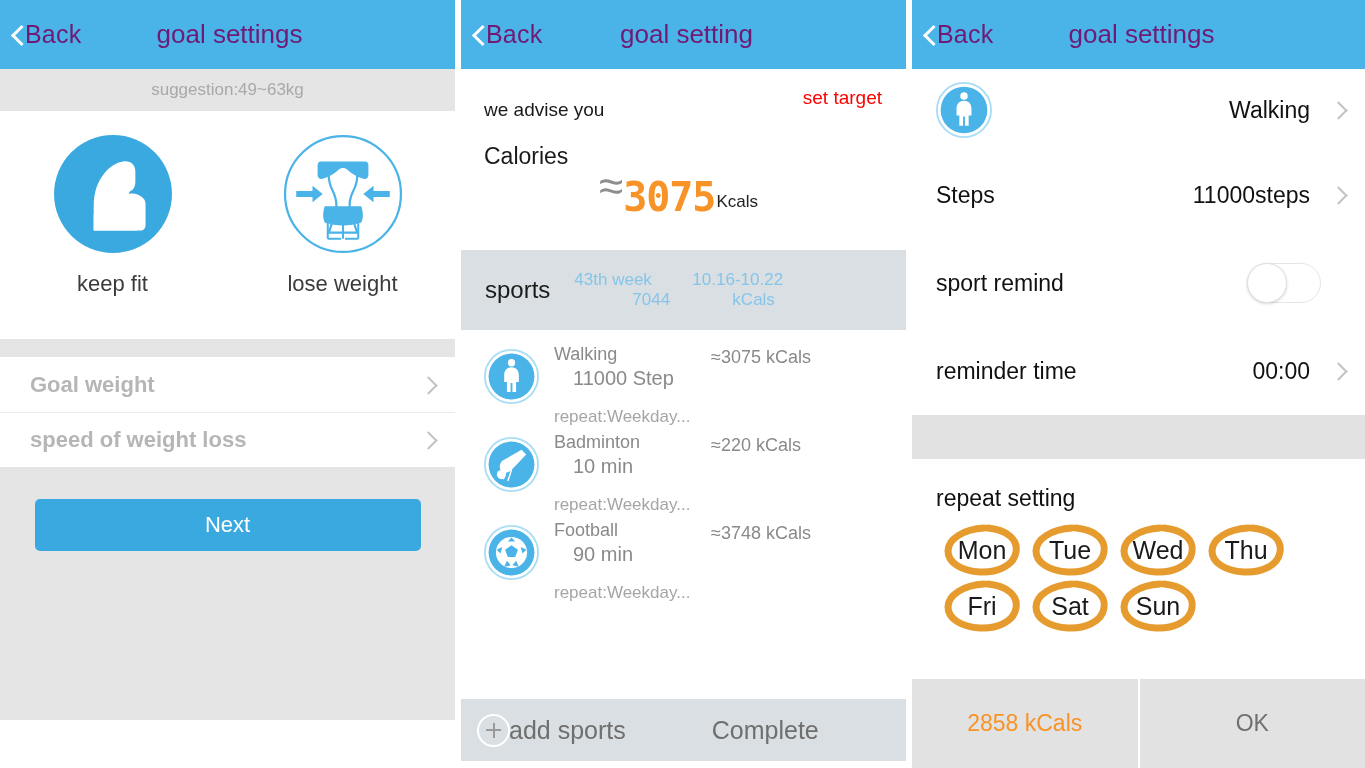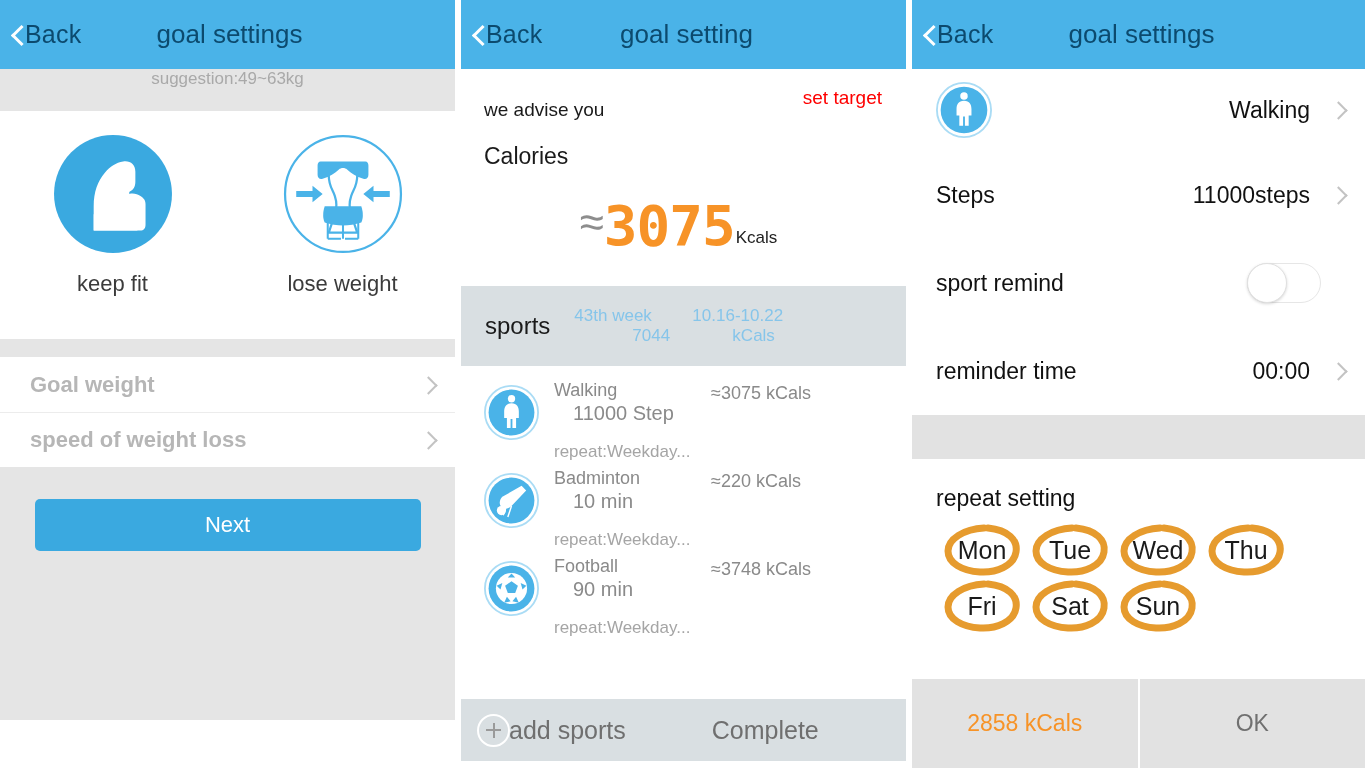--- a/index.html
+++ b/index.html
@@ -28,21 +28,21 @@
   .panel-2 { width: 445px; }
   .panel-3 { width: 453px; }
 
   
   .navbar {
     height: 69px;
     background: #4ab3e8;
     display: flex;
     align-items: center;
     position: relative;
-    color: #0c4a6e;
+    color: #701a75;
   }
   .nav-back {
     display: flex;
     align-items: center;
     padding-left: 11px;
     font-size: 25px;
     letter-spacing: .2px;
     line-height: 1;
     cursor: pointer;
   }
@@ -70,20 +70,21 @@
   }
   .panel-1 .nav-title { padding-left: 4px; }
   .panel-2 .nav-title { padding-left: 6px; }
   .panel-3 .nav-title { padding-left: 6px; }
 
   
   .suggestion-bar {
     height: 42px;
     background: #e5e5e5;
     display: flex;
+    align-items: center;
     justify-content: center;
     color: #a9a9a9;
     font-size: 17px;
   }
   .sports-targets-title {
     text-align: center;
     font-size: 22px;
     color: #333333;
     margin-top: 30px;
   }
@@ -175,26 +176,25 @@
   }
   .approx-sign {
     font-size: 44px;
     color: #8d8d8d;
     line-height: 1;
     position: relative;
     top: -8px;
   }
   .cal-number {
     font-family: "DejaVu Sans Mono", monospace;
-    font-size: 56px;
+    font-size: 40px;
     font-weight: 700;
     color: #f79327;
     line-height: .92;
     letter-spacing: -1px;
-    margin-top: 28px;
   }
   .cal-unit {
     font-size: 17px;
     color: #222222;
     position: relative;
     top: -4px;
     margin-left: 1px;
   }
 
   .sports-header {

